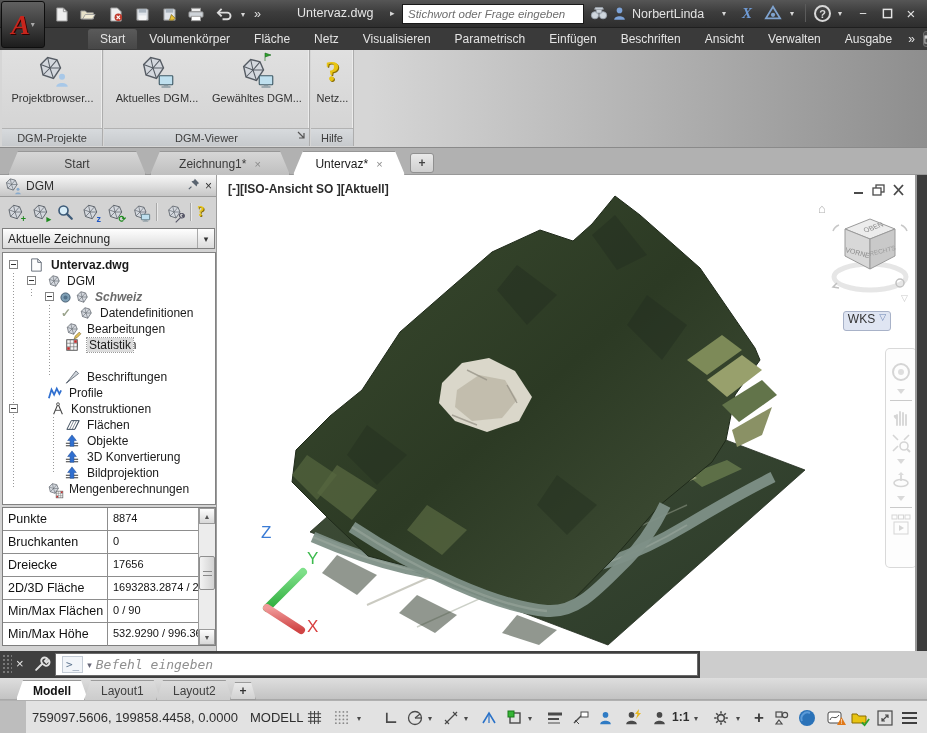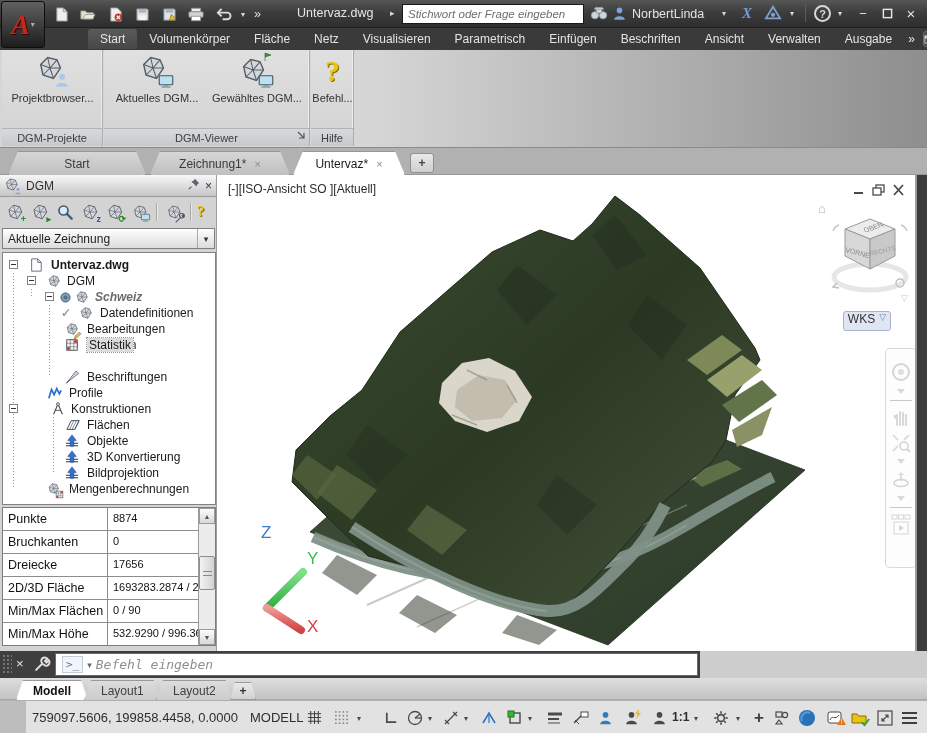--- a/index.html
+++ b/index.html
@@ -63,21 +63,21 @@
 .srow{position:absolute;left:0;width:196px;height:23px;border-bottom:1px solid #8d8d8d;display:flex}
 .srow .n{width:105px;border-right:1px solid #8d8d8d;padding:4px 0 0 5px;font-size:12.5px;color:#111;white-space:nowrap;overflow:hidden}
 .srow .v{flex:1;padding:4px 0 0 5px;font-size:11px;color:#111;white-space:nowrap;overflow:hidden}
 #sscroll{position:absolute;right:0;top:0;width:17px;height:137px;background:#ececec;border-left:1px solid #9a9a9a}
 .sbtn{position:absolute;left:0;width:16px;height:16px;background:linear-gradient(#fdfdfd,#d8d8d8);border:1px solid #9a9a9a;display:flex;align-items:center;justify-content:center;font-size:7px;color:#555}
 #sthumb{position:absolute;left:0;top:48px;width:16px;height:34px;background:linear-gradient(90deg,#f3f3f3,#d2d2d2);border:1px solid #8f8f8f;border-radius:2px}
 #sthumb i{position:absolute;left:3px;top:14px;width:9px;height:5px;border-top:1px solid #888;border-bottom:1px solid #888}
 
 
 #viewport{left:217px;top:175px;width:700px;height:476px;background:#fff;overflow:hidden}
-#vplabel{left:11px;top:7px;font-weight:normal;font-size:12px;color:#2b2b2b}
+#vplabel{left:11px;top:7px;font-weight:bold;font-size:12px;color:#2b2b2b}
 .vwin{display:flex;gap:7px}
 #wks{left:626px;top:136px;width:48px;height:20px;background:#dfe5f2;border:1px solid #a8b2c8;border-radius:3px;display:flex;justify-content:center;gap:4px;font-size:12px;color:#333}
 #wks .g{color:#6f87b5;font-size:9px}
 #navbar{left:668px;top:173px;width:32px;height:220px;background:rgba(252,252,252,.55);border:1px solid rgba(150,150,150,.35);border-radius:5px;display:flex;flex-direction:column;align-items:center;padding-top:12px;gap:6px}
 #navbar svg{opacity:.55}
 .edge{background:#3c3c3c}
 
 
 #cmdbar{left:0;top:651px;width:700px;height:27px;background:#3f3f3f}
 #cmdgrip{left:2px;top:3px;width:10px;height:21px;background-image:radial-gradient(#777 1px,transparent 1.2px);background-size:4px 4px}
@@ -302,21 +302,21 @@
       <span class="lbl">Aktuelles DGM...</span>
     </div>
     <div class="pfoot">DGM-Viewer</div>
     <span class="launcher"><svg width="10" height="10" viewBox="0 0 10 10">
           <path d="M2,2 L8,8 M8,3 V8 H3" fill="none" stroke="#555" stroke-width="1.2"></path>
         </svg></span>
   </div>
   <div class="a panel" style="left:311px;width:43px">
     <div class="pbtn" style="left:0;width:43px">
       <span style="width:26px;height:34px;display:flex;align-items:center;justify-content:center;font:bold 30px 'Liberation Serif',serif;color:#e8c412;text-shadow:1px 1px 0 #8a6d00">?</span>
-      <span class="lbl">Befehl...</span>
+      <span class="lbl">Netz...</span>
     </div>
     <div class="pfoot">Hilfe</div>
   </div>
 </div>
 
 <div class="a" id="filetabs">
   <div class="a ftab" style="left:8px;width:138px">
     <span>Start</span>
   </div>
   <div class="a ftab" style="left:150px;width:140px">

